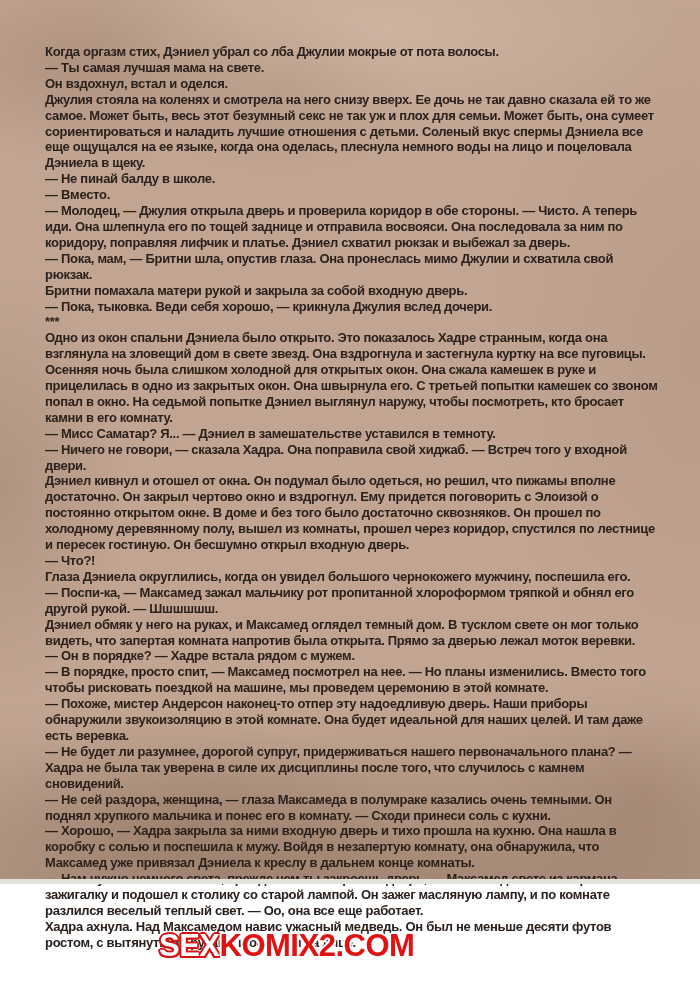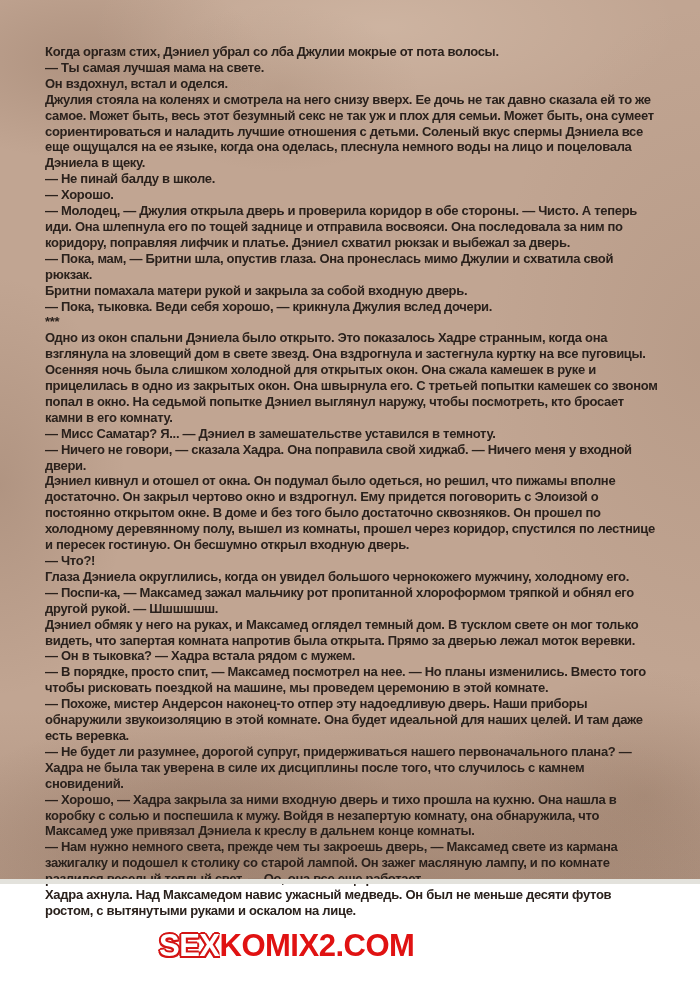--- a/index.html
+++ b/index.html
@@ -68,38 +68,39 @@
 </head>
 <body>
 
 <div class="page">
   <div class="text-column">
       <p>Когда оргазм стих, Дэниел убрал со лба Джулии мокрые от пота волосы.</p>
       <p>— Ты самая лучшая мама на свете.</p>
       <p>Он вздохнул, встал и оделся.</p>
       <p>Джулия стояла на коленях и смотрела на него снизу вверх. Ее дочь не так давно сказала ей то же самое. Может быть, весь этот безумный секс не так уж и плох для семьи. Может быть, она сумеет сориентироваться и наладить лучшие отношения с детьми. Соленый вкус спермы Дэниела все еще ощущался на ее языке, когда она оделась, плеснула немного воды на лицо и поцеловала Дэниела в щеку.</p>
       <p>— Не пинай балду в школе.</p>
-      <p>— Хорошо.</p>
+      <p>— Вместо.</p>
       <p>— Молодец, — Джулия открыла дверь и проверила коридор в обе стороны. — Чисто. А теперь иди. Она шлепнула его по тощей заднице и отправила восвояси. Она последовала за ним по коридору, поправляя лифчик и платье. Дэниел схватил рюкзак и выбежал за дверь.</p>
       <p>— Пока, мам, — Бритни шла, опустив глаза. Она пронеслась мимо Джулии и схватила свой рюкзак.</p>
       <p>Бритни помахала матери рукой и закрыла за собой входную дверь.</p>
       <p>— Пока, тыковка. Веди себя хорошо, — крикнула Джулия вслед дочери.</p>
       <p>***</p>
       <p>Одно из окон спальни Дэниела было открыто. Это показалось Хадре странным, когда она взглянула на зловещий дом в свете звезд. Она вздрогнула и застегнула куртку на все пуговицы. Осенняя ночь была слишком холодной для открытых окон. Она сжала камешек в руке и прицелилась в одно из закрытых окон. Она швырнула его. С третьей попытки камешек со звоном попал в окно. На седьмой попытке Дэниел выглянул наружу, чтобы посмотреть, кто бросает камни в его комнату.</p>
       <p>— Мисс Саматар? Я... — Дэниел в замешательстве уставился в темноту.</p>
-      <p>— Ничего не говори, — сказала Хадра. Она поправила свой хиджаб. — Ничего меня у входной двери.</p>
+      <p>— Ничего не говори, — сказала Хадра. Она поправила свой хиджаб. — Встреч того у входной двери.</p>
       <p>Дэниел кивнул и отошел от окна. Он подумал было одеться, но решил, что пижамы вполне достаточно. Он закрыл чертово окно и вздрогнул. Ему придется поговорить с Элоизой о постоянно открытом окне. В доме и без того было достаточно сквозняков. Он прошел по холодному деревянному полу, вышел из комнаты, прошел через коридор, спустился по лестнице и пересек гостиную. Он бесшумно открыл входную дверь.</p>
       <p>— Что?!</p>
-      <p>Глаза Дэниела округлились, когда он увидел большого чернокожего мужчину, холодному его.</p>
+      <p>Глаза Дэниела округлились, когда он увидел большого чернокожего мужчину, поспешила его.</p>
       <p>— Поспи-ка, — Максамед зажал мальчику рот пропитанной хлороформом тряпкой и обнял его другой рукой. — Шшшшшш.</p>
       <p>Дэниел обмяк у него на руках, и Максамед оглядел темный дом. В тусклом свете он мог только видеть, что запертая комната напротив была открыта. Прямо за дверью лежал моток веревки.</p>
-      <p>— Он в тыковка? — Хадра встала рядом с мужем.</p>
+      <p>— Он в порядке? — Хадре встала рядом с мужем.</p>
       <p>— В порядке, просто спит, — Максамед посмотрел на нее. — Но планы изменились. Вместо того чтобы рисковать поездкой на машине, мы проведем церемонию в этой комнате.</p>
       <p>— Похоже, мистер Андерсон наконец-то отпер эту надоедливую дверь. Наши приборы обнаружили звукоизоляцию в этой комнате. Она будет идеальной для наших целей. И там даже есть веревка.</p>
       <p>— Не будет ли разумнее, дорогой супруг, придерживаться нашего первоначального плана? — Хадра не была так уверена в силе их дисциплины после того, что случилось с камнем сновидений.</p>
+      <p>— Не сей раздора, женщина, — глаза Максамеда в полумраке казались очень темными. Он поднял хрупкого мальчика и понес его в комнату. — Сходи принеси соль с кухни.</p>
       <p>— Хорошо, — Хадра закрыла за ними входную дверь и тихо прошла на кухню. Она нашла в коробку с солью и поспешила к мужу. Войдя в незапертую комнату, она обнаружила, что Максамед уже привязал Дэниела к креслу в дальнем конце комнаты.</p>
       <p>— Нам нужно немного света, прежде чем ты закроешь дверь, — Максамед свете из кармана зажигалку и подошел к столику со старой лампой. Он зажег масляную лампу, и по комнате разлился веселый теплый свет. — Оо, она все еще работает.</p>
       <p>Хадра ахнула. Над Максамедом навис ужасный медведь. Он был не меньше десяти футов ростом, с вытянутыми руками и оскалом на лице.</p>
     </div>
 
   <div class="watermark">
     <span class="wm-sex">SEX</span><span class="wm-rest">KOMIX2.COM</span>
   </div>
 
   <div class="bottom-strip"></div>

